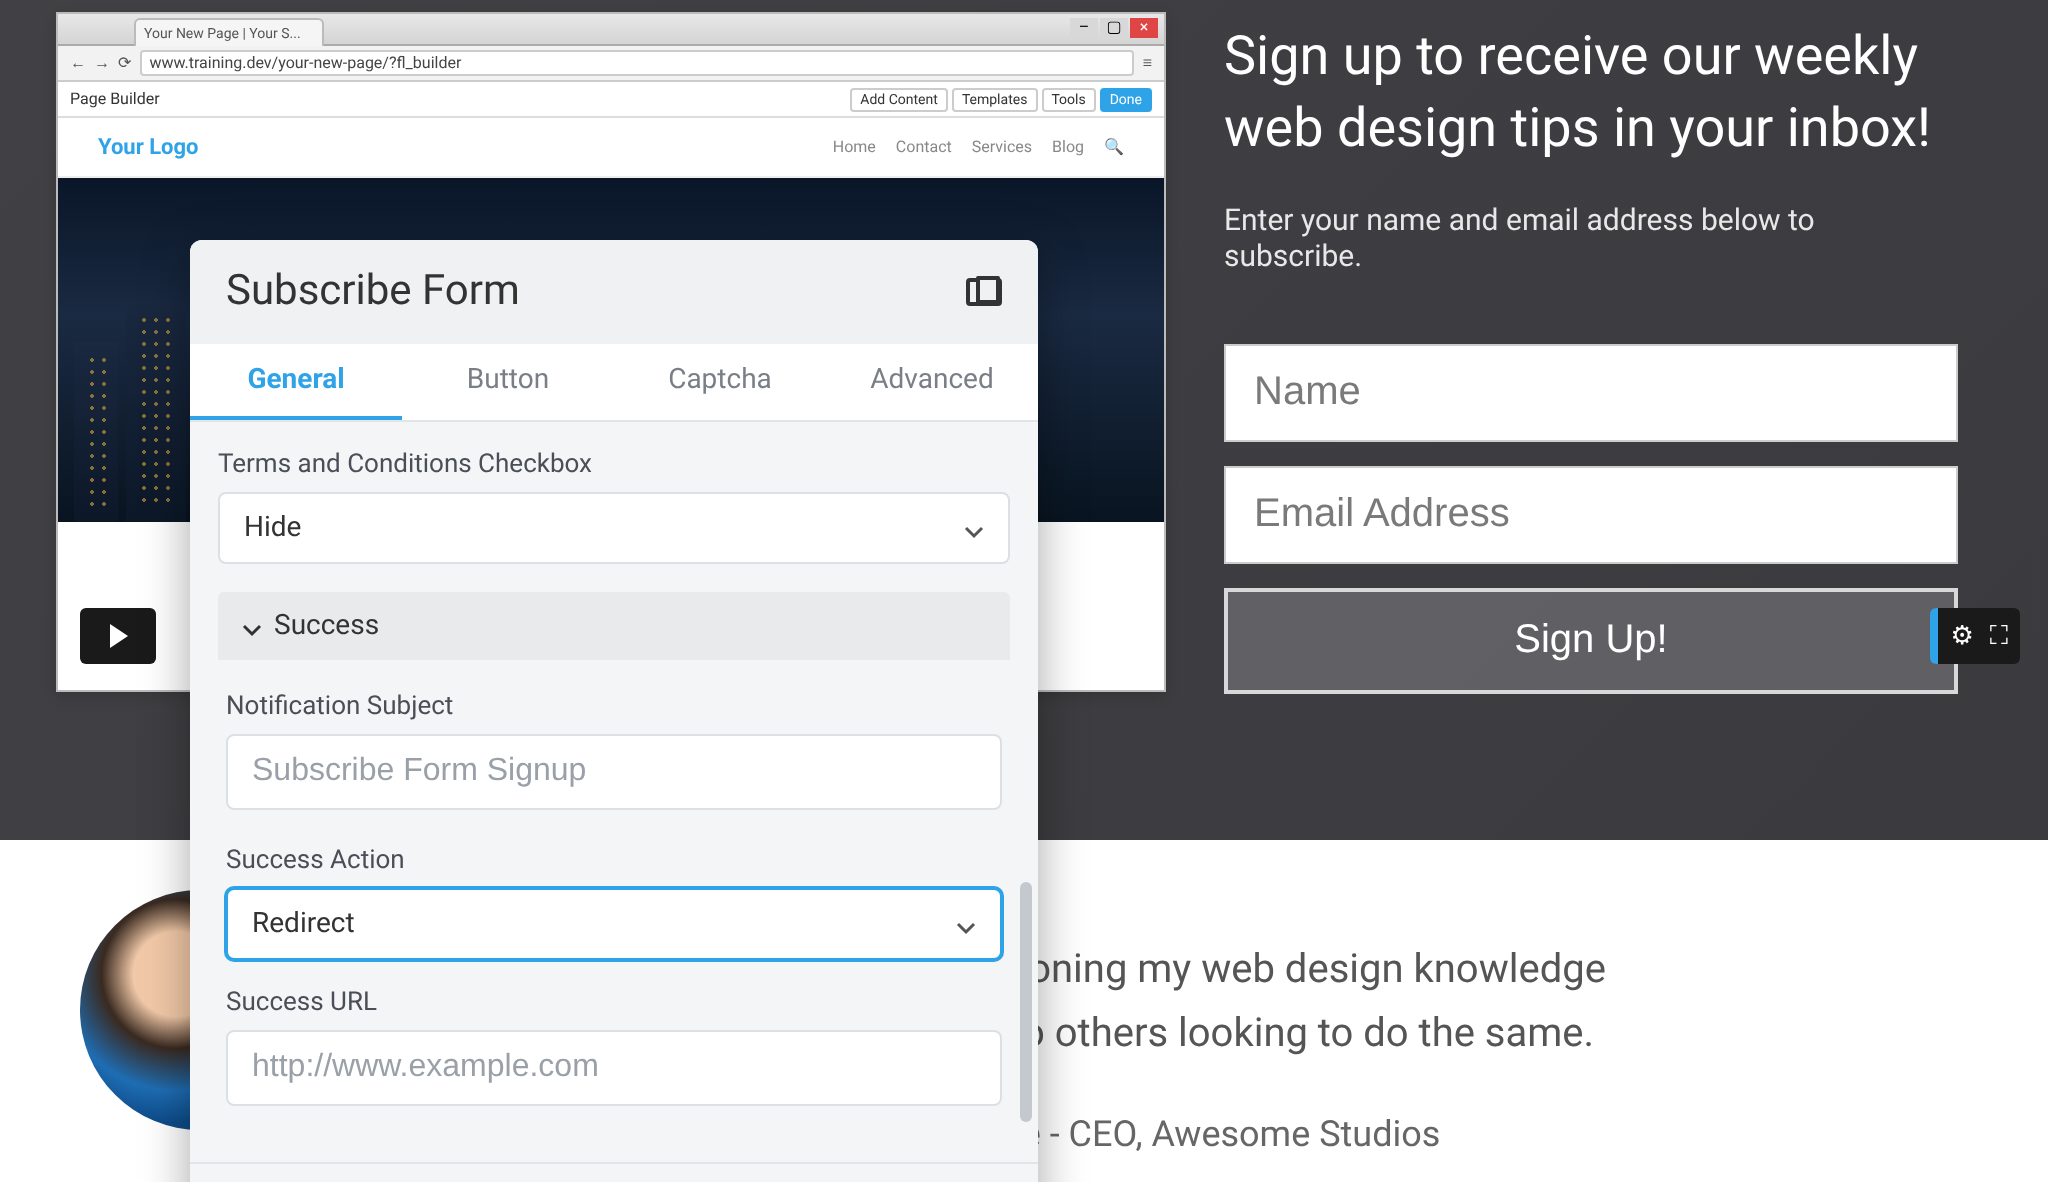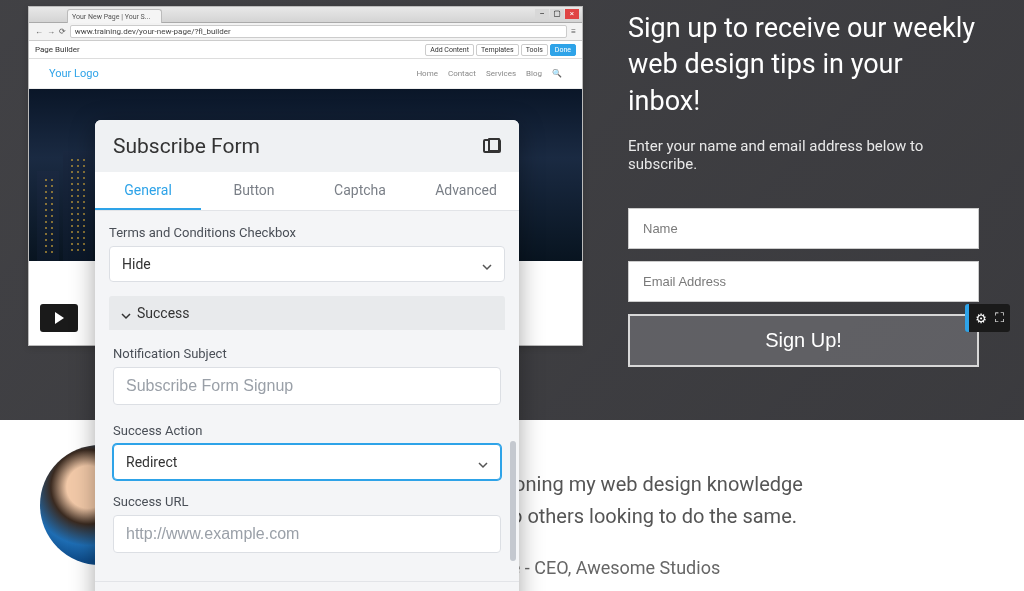--- a/index.html
+++ b/index.html
@@ -1,24 +1,24 @@
 <!DOCTYPE html>
 <html><head>
 <meta charset="utf-8">
 <style>
 * { box-sizing: border-box; margin: 0; padding: 0; }
 body { font-family: -apple-system, BlinkMacSystemFont, "Segoe UI", Roboto, Arial, sans-serif; background: #fff; width: 1024px; height: 591px; overflow: hidden; position: relative; }
 
 
 .hero { position: absolute; top: 0; left: 0; right: 0; height: 420px; background: linear-gradient(rgba(55,55,58,0.8), rgba(55,55,58,0.8)), linear-gradient(135deg, #6a6a70 0%, #4a4a50 100%); }
-.hero-content { position: absolute; left: 628px; top: 10px; right: 45px; color: #fff; }
+.hero-content { position: absolute; left: 612px; top: 10px; right: 45px; color: #fff; }
 .hero-title { font-size: 27px; font-weight: 400; line-height: 1.35; }
 .hero-sub { font-size: 15px; margin-top: 18px; color: #e8e8e8; }
 .signup-form { margin-top: 35px; }
-.signup-input { width: 100%; padding: 12px 14px; font-size: 13px; border: 1px solid #ccc; background: #fff; margin-bottom: 12px; color: #333; }
+.signup-input { width: 100%; padding: 12px 14px; font-size: 20px; border: 1px solid #ccc; background: #fff; margin-bottom: 12px; color: #333; }
 .signup-input::placeholder { color: #7a7a7a; }
 .signup-btn { width: 100%; padding: 13px; font-size: 20px; border: 2px solid #d8d8d8; background: rgba(120,120,125,0.6); color: #fff; cursor: pointer; }
 
 
 .white-section { position: absolute; top: 420px; left: 0; right: 0; height: 171px; background: #fff; }
 .testimonial { position: absolute; left: 180px; right: 40px; top: 48px; text-align: center; }
 .testimonial-text { font-size: 20px; color: #555; line-height: 1.6; }
 .testimonial-author { font-size: 18px; color: #666; margin-top: 25px; }
 .avatar { position: absolute; left: 40px; top: 445px; width: 120px; height: 120px; border-radius: 50%; background: radial-gradient(circle at 40% 35%, #f2c9a8 20%, #3a2a20 35%, #1e6db3 55%, #0e4c8a 70%); overflow: hidden; }
 
@@ -30,40 +30,40 @@
 .chrome-ctrl span { width: 14px; height: 10px; font-size: 8px; text-align: center; }
 .ctrl-close { background: #e04545; color: #fff; }
 .ctrl-mm { background: #d8d8d8; }
 .chrome-url { height: 18px; background: #f2f2f2; border-bottom: 1px solid #ccc; display: flex; align-items: center; padding: 0 6px; font-size: 8px; color: #555; gap: 4px; }
 .urlbar { flex: 1; background: #fff; border: 1px solid #ccc; border-radius: 2px; padding: 1px 4px; font-size: 8px; color: #444; }
 .pb-bar { height: 18px; background: #fff; border-bottom: 1px solid #ddd; display: flex; justify-content: space-between; align-items: center; padding: 0 6px; font-size: 8px; color: #333; }
 .pb-actions { display: flex; gap: 2px; }
 .pb-btn { border: 1px solid #ccc; padding: 1px 4px; font-size: 7px; border-radius: 2px; background: #fff; }
 .pb-done { background: #2ea3e8; color: #fff; border-color: #2ea3e8; }
 .site-header { height: 30px; background: #fff; display: flex; align-items: center; justify-content: space-between; padding: 0 20px; border-bottom: 1px solid #eee; }
-.site-logo { font-size: 11px; color: #2ea3e8; font-weight: 400; }
+.site-logo { font-size: 11px; color: #2ea3e8; font-weight: 700; }
 .site-nav { display: flex; gap: 10px; font-size: 8px; color: #888; }
 .site-hero { height: 172px; background: linear-gradient(to bottom, #0a1628 0%, #1a2a42 40%, #081420 100%); position: relative; overflow: hidden; }
 .buildings { position: absolute; bottom: 0; left: 0; right: 0; height: 120px; display: flex; align-items: flex-end; gap: 4px; padding: 0 8px; }
 .bld { background: linear-gradient(#1a2840, #0c1828); position: relative; }
 .bld::after { content: ""; position: absolute; inset: 4px; background-image: repeating-linear-gradient(0deg, transparent 0 4px, rgba(0,0,0,0) 4px 7px), repeating-linear-gradient(90deg, transparent 0 3px, rgba(0,0,0,0) 3px 6px); }
 .windows-dots { position: absolute; inset: 6px; background-image: radial-gradient(#d4a838 0.8px, transparent 0.8px); background-size: 6px 6px; opacity: 0.6; }
 .video-ctrl { position: absolute; left: 40px; top: 304px; height: 28px; background: #1a1a1a; border-radius: 3px; width: 38px; display: flex; align-items: center; justify-content: center; }
 .play-tri { width: 0; height: 0; border-left: 9px solid #fff; border-top: 6px solid transparent; border-bottom: 6px solid transparent; }
 .video-settings { position: absolute; right: 14px; top: 304px; background: #1a1a1a; border-radius: 3px; height: 28px; padding: 0 6px; display: flex; align-items: center; gap: 8px; color: #fff; font-size: 13px; border-left: 4px solid #2ea3e8; }
 
 
 .panel { position: absolute; left: 95px; top: 120px; width: 424px; background: #f4f5f7; border-radius: 6px; box-shadow: 0 6px 24px rgba(0,0,0,0.35); overflow: hidden; }
 .panel-header { padding: 14px 18px; display: flex; justify-content: space-between; align-items: center; background: #eff1f3; }
 .panel-title { font-size: 21px; color: #333; }
 .responsive-icon { width: 18px; height: 14px; border: 2px solid #333; border-radius: 2px; position: relative; }
 .responsive-icon::after { content: ""; position: absolute; right: -1px; bottom: -1px; width: 8px; height: 10px; border: 2px solid #333; border-radius: 1px; background: #eff1f3; }
 .tabs { display: flex; background: #fff; border-bottom: 1px solid #e2e4e8; }
 .tab { flex: 1; padding: 10px 8px; text-align: center; font-size: 14px; color: #7a7f87; cursor: pointer; }
-.tab.active { color: #2ea3e8; border-bottom: 2px solid #2ea3e8; background: #fff; }
+.tab.active { color: #2ea3e8; border-bottom: 2px solid #2ea3e8; background: #fff; font-weight: bold; }
 .panel-body { padding: 10px 14px 0 14px; max-height: 350px; overflow-y: auto; position: relative; }
 .field-label { font-size: 13px; color: #4a4f57; margin-bottom: 6px; margin-top: 4px; }
 .select-box { background: #fff; border: 1px solid #dcdfe4; border-radius: 4px; padding: 9px 12px; display: flex; justify-content: space-between; align-items: center; font-size: 14px; color: #333; margin-bottom: 14px; cursor: pointer; }
 .select-box.active { border-color: #2ea3e8; box-shadow: 0 0 0 1px #2ea3e8; }
 .chevron { width: 10px; height: 10px; display: inline-block; }
 .chevron svg { width: 10px; height: 10px; }
 .section-collapse { background: #e8eaec; padding: 9px 12px; display: flex; align-items: center; gap: 6px; font-size: 14px; color: #333; border-radius: 3px 3px 0 0; margin-top: 6px; cursor: pointer; }
 .section-body { padding: 12px 4px 4px 4px; }
 .text-input { width: 100%; background: #fff; border: 1px solid #dcdfe4; border-radius: 4px; padding: 9px 12px; font-size: 16px; color: #333; }
 .text-input::placeholder { color: #9aa0a8; }

